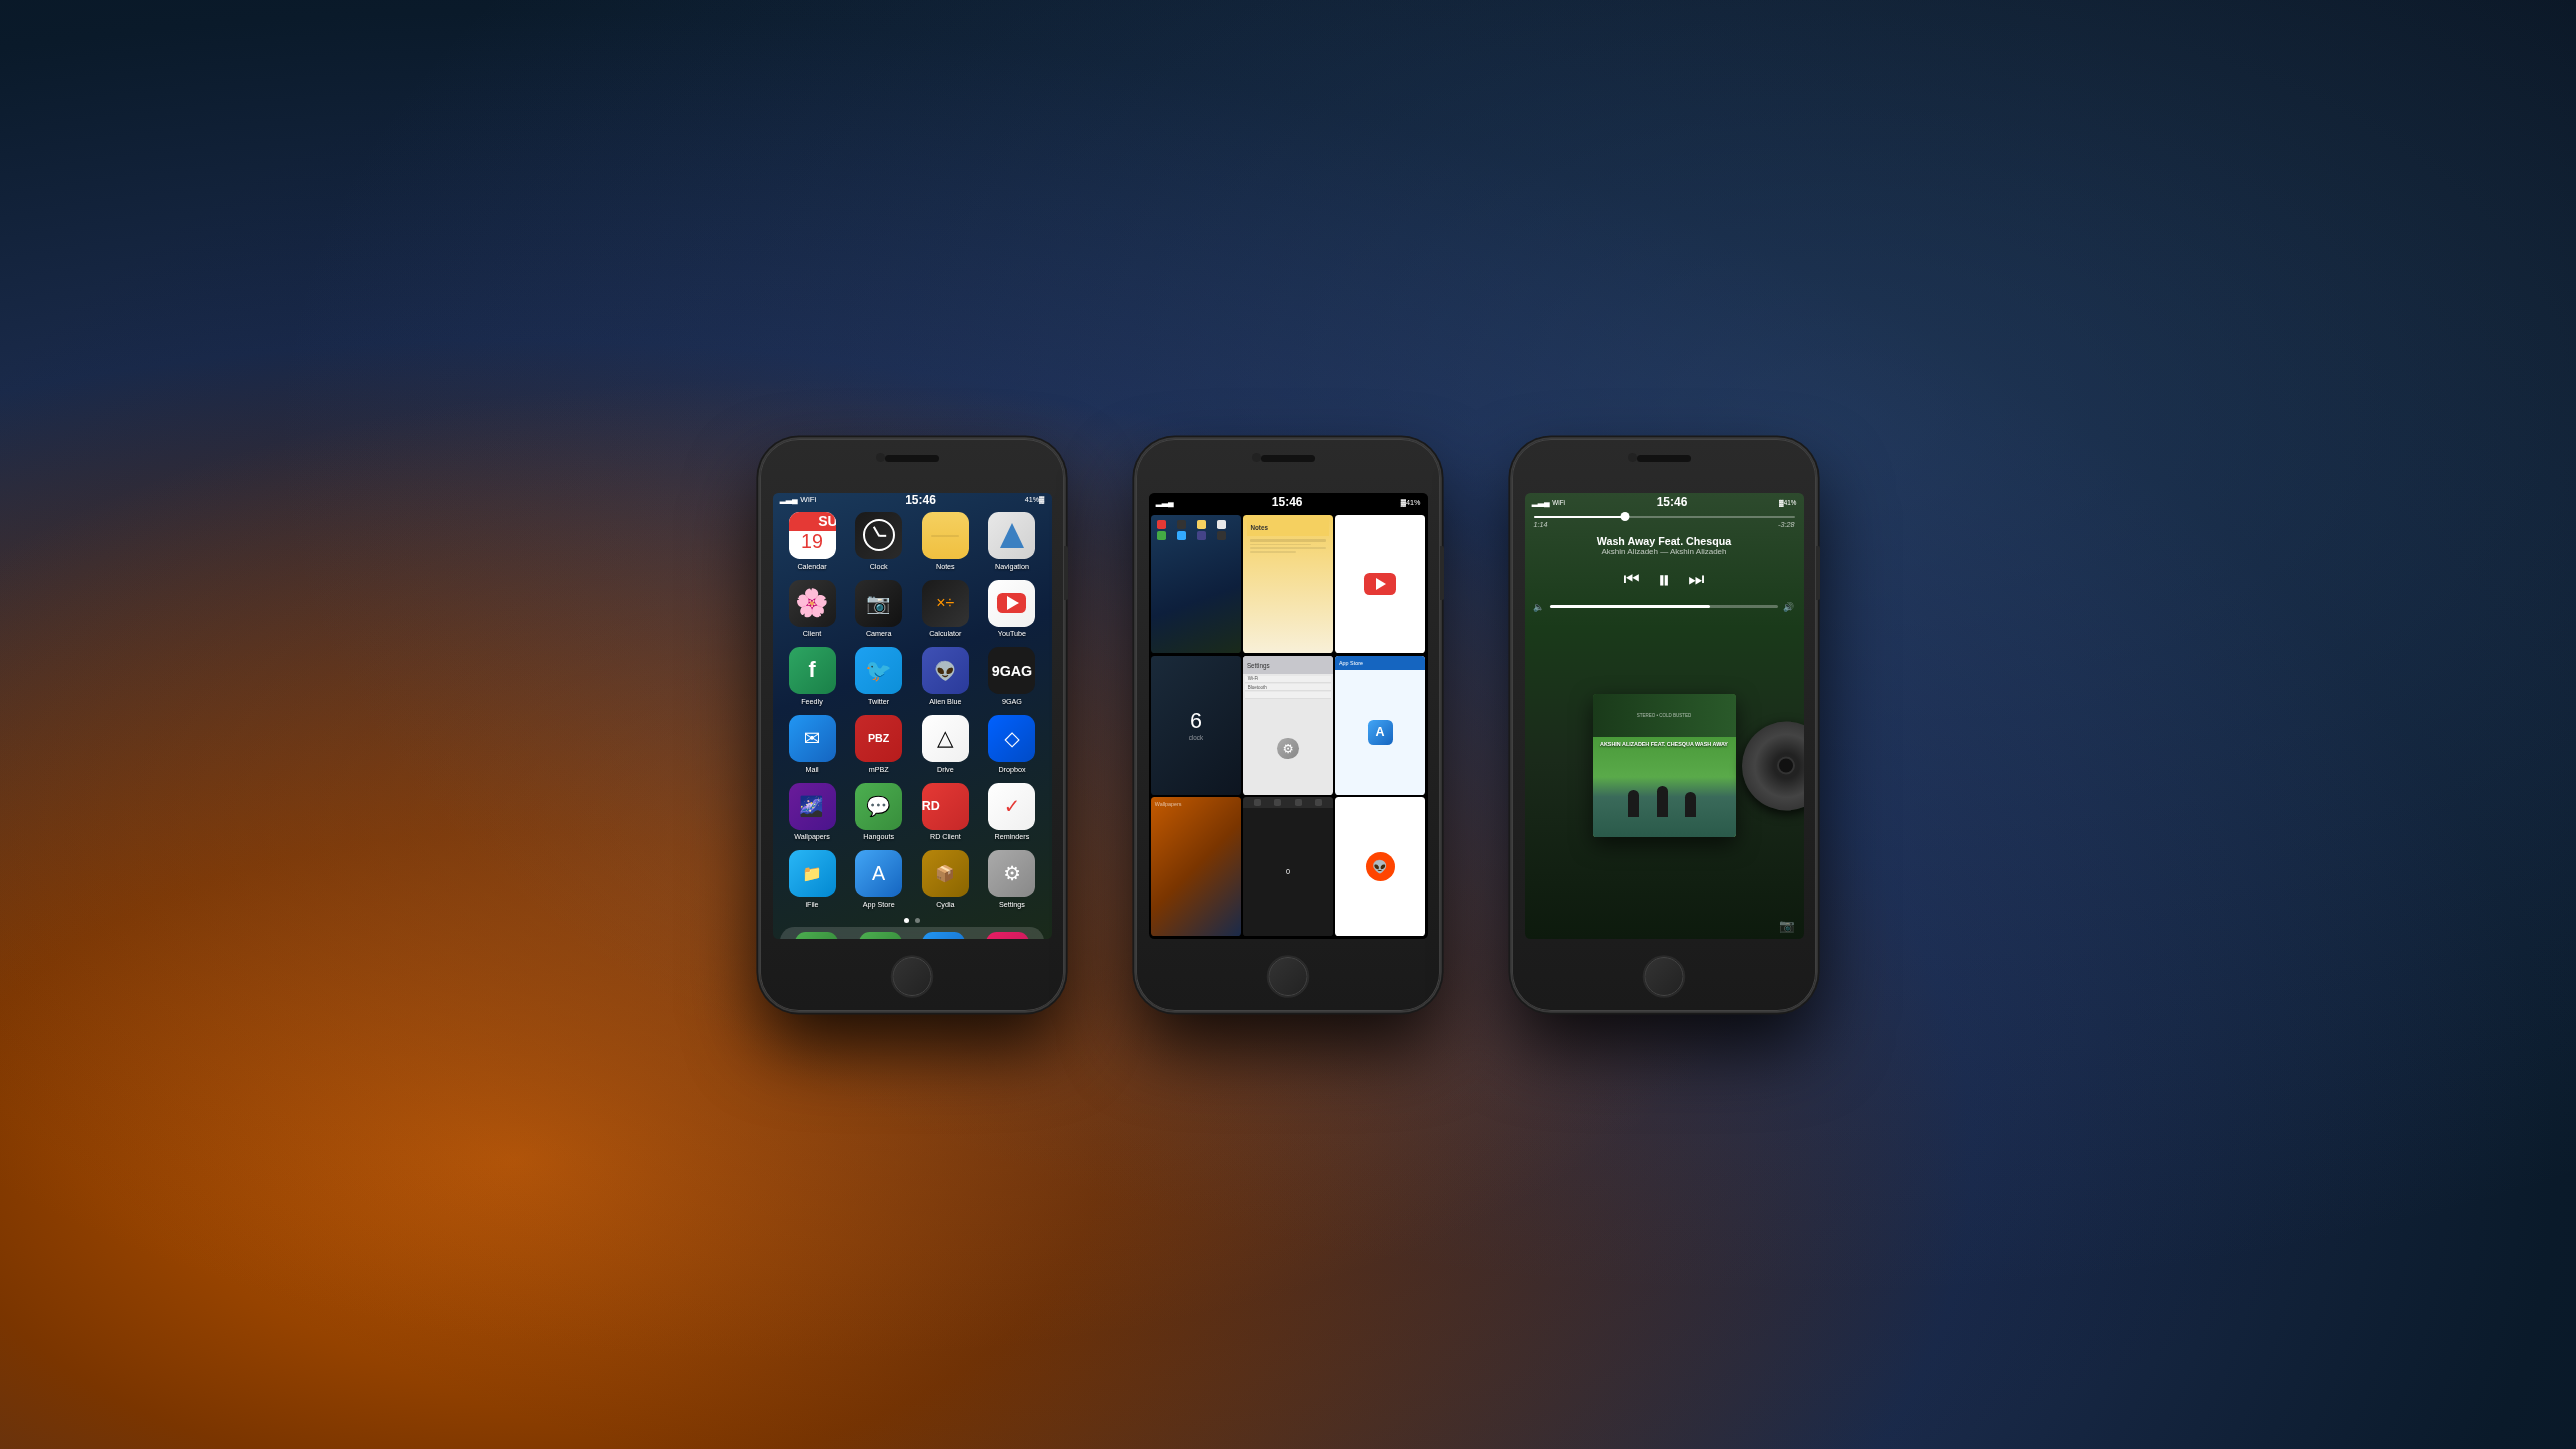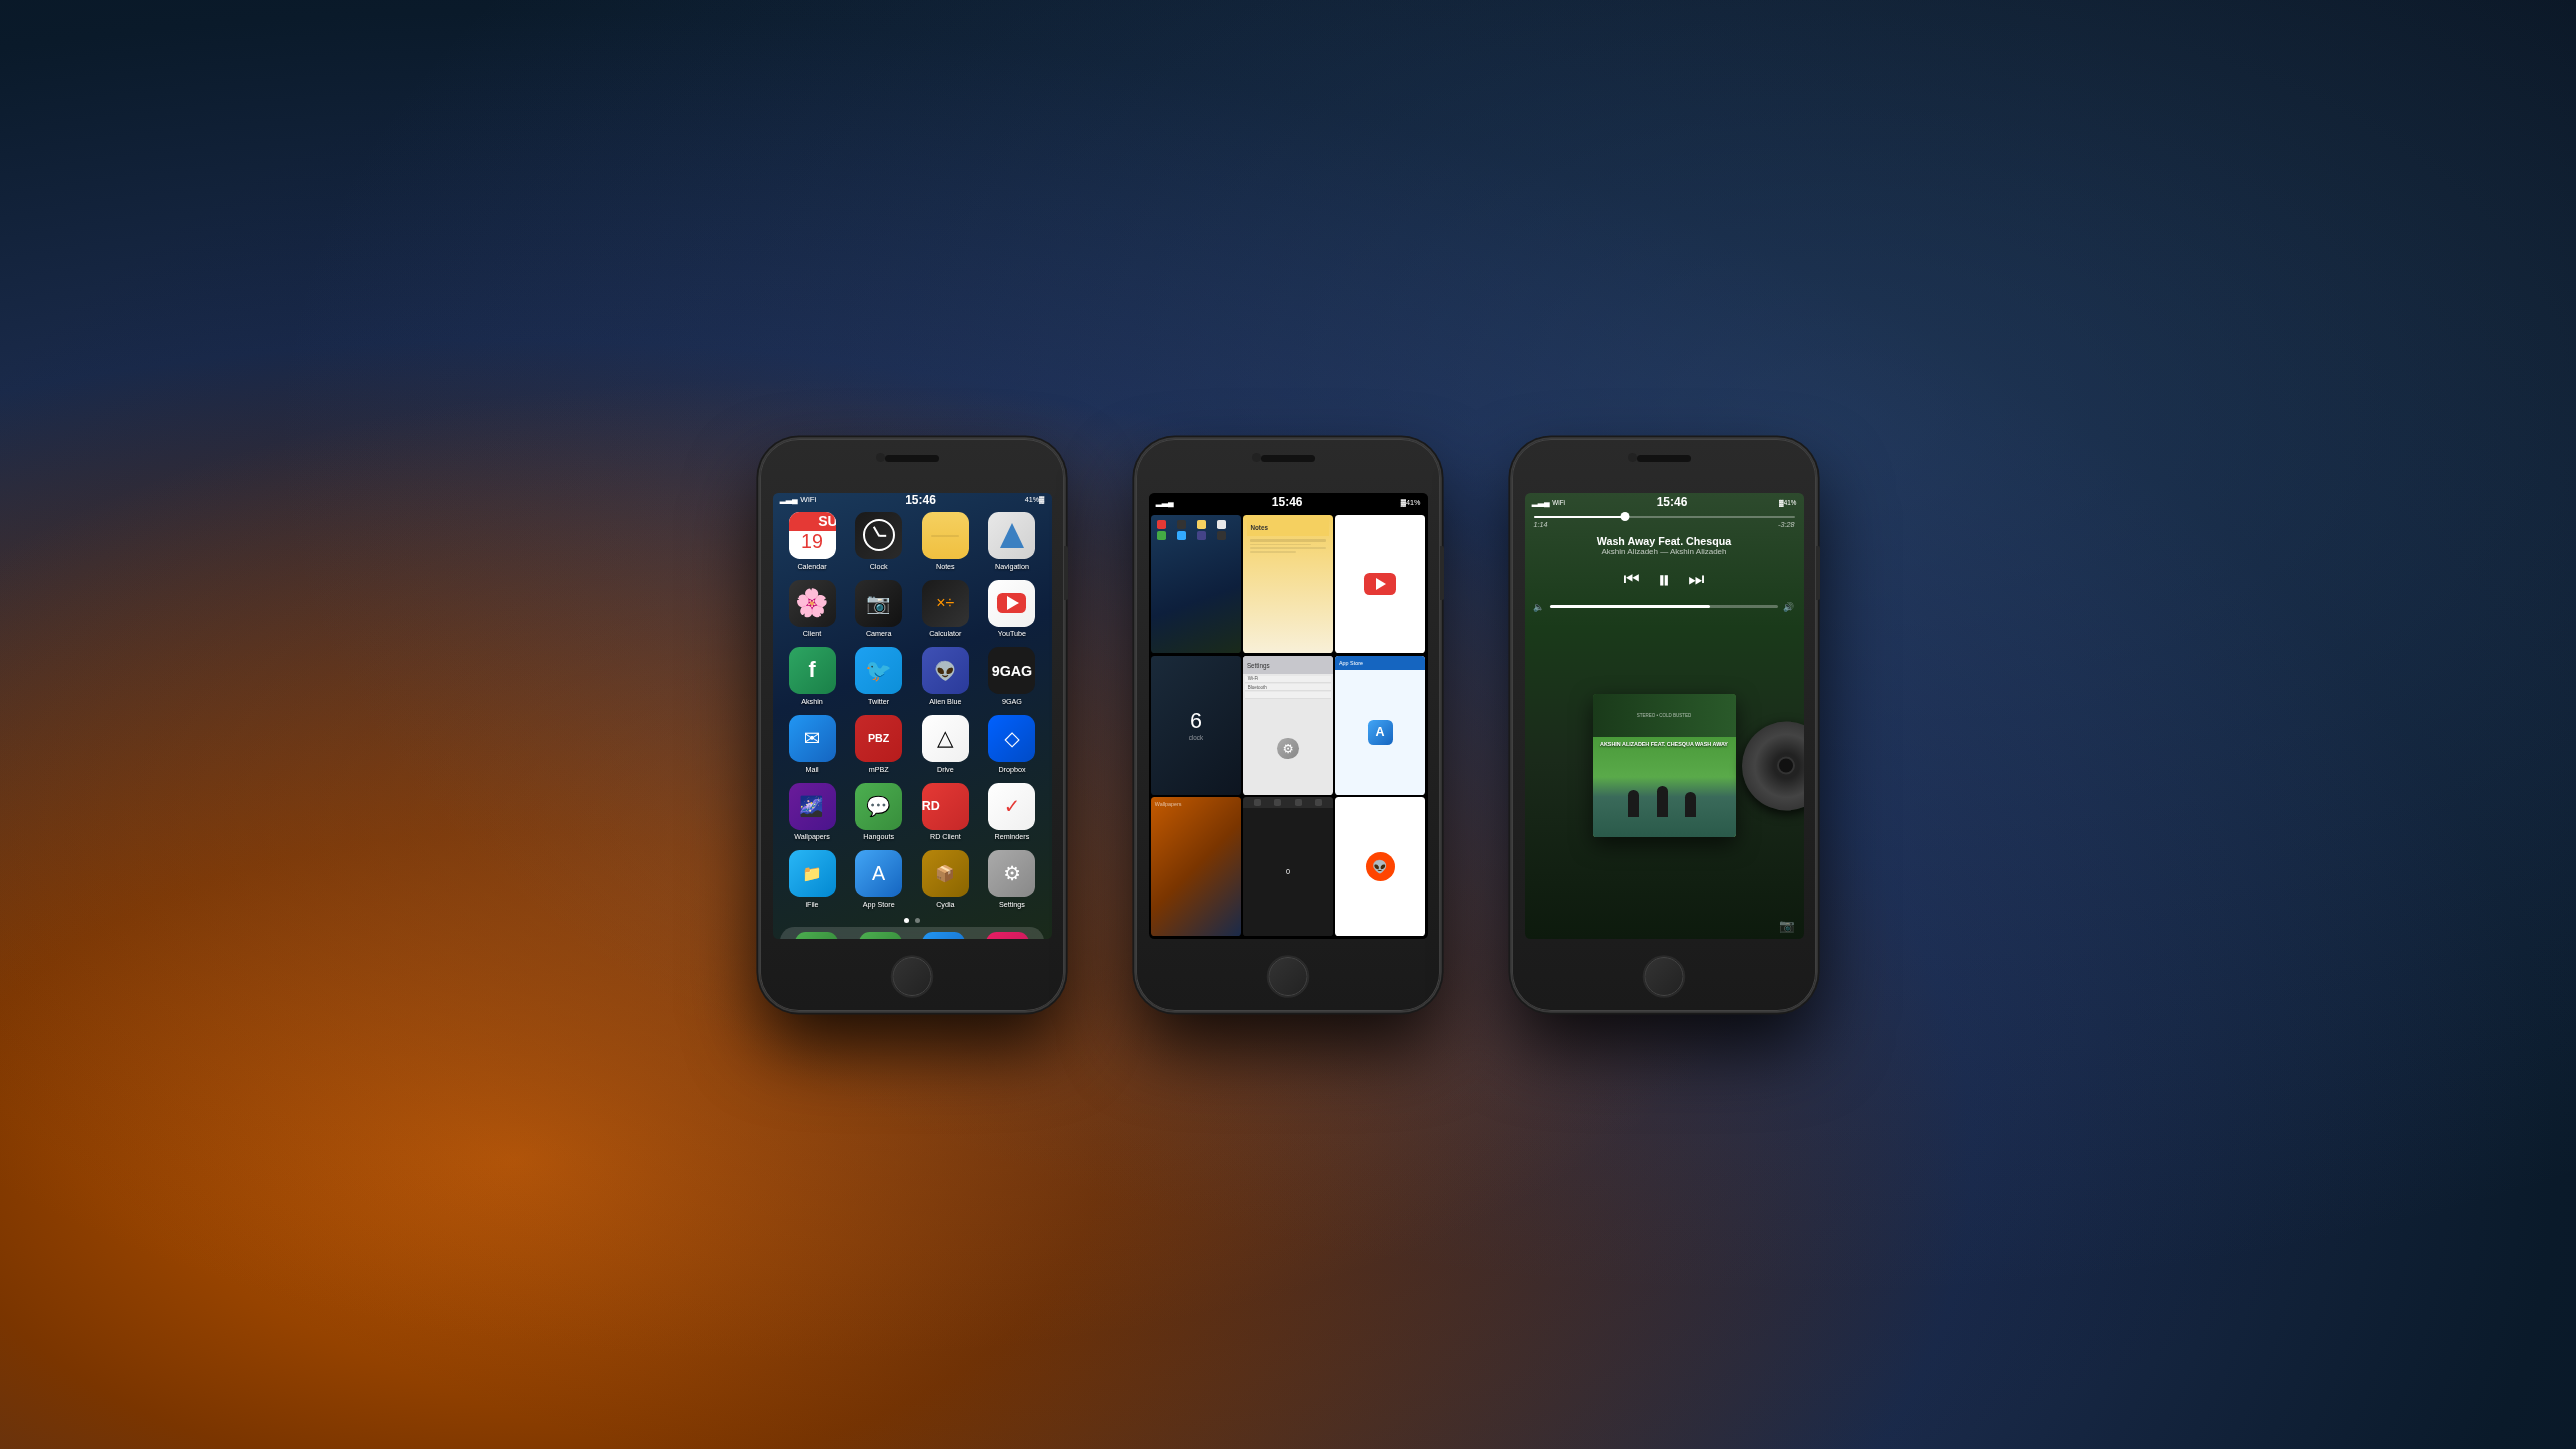--- a/index.html
+++ b/index.html
@@ -510,21 +510,21 @@
                 <div style="width:0;height:0;border-top:7.2px solid transparent;border-bottom:7.2px solid transparent;border-left:12.5px solid #fff;margin-left:2.7px;"></div>
               </div>
             </div>
             <span class="app-icon-label">YouTube</span>
           </div>
 
           <div class="app-icon">
             <div class="app-icon-img app-feedly" style="align-items:center;justify-content:center;">
               <span style="color:#fff;font-size:21.5px;font-weight:700;">f</span>
             </div>
-            <span class="app-icon-label">Akshin</span>
+            <span class="app-icon-label">Feedly</span>
           </div>
 
           <div class="app-icon">
             <div class="app-icon-img app-twitter" style="align-items:center;justify-content:center;">
               <span style="color:#fff;font-size:21.5px;">🐦</span>
             </div>
             <span class="app-icon-label">Twitter</span>
           </div>
 
           <div class="app-icon">

